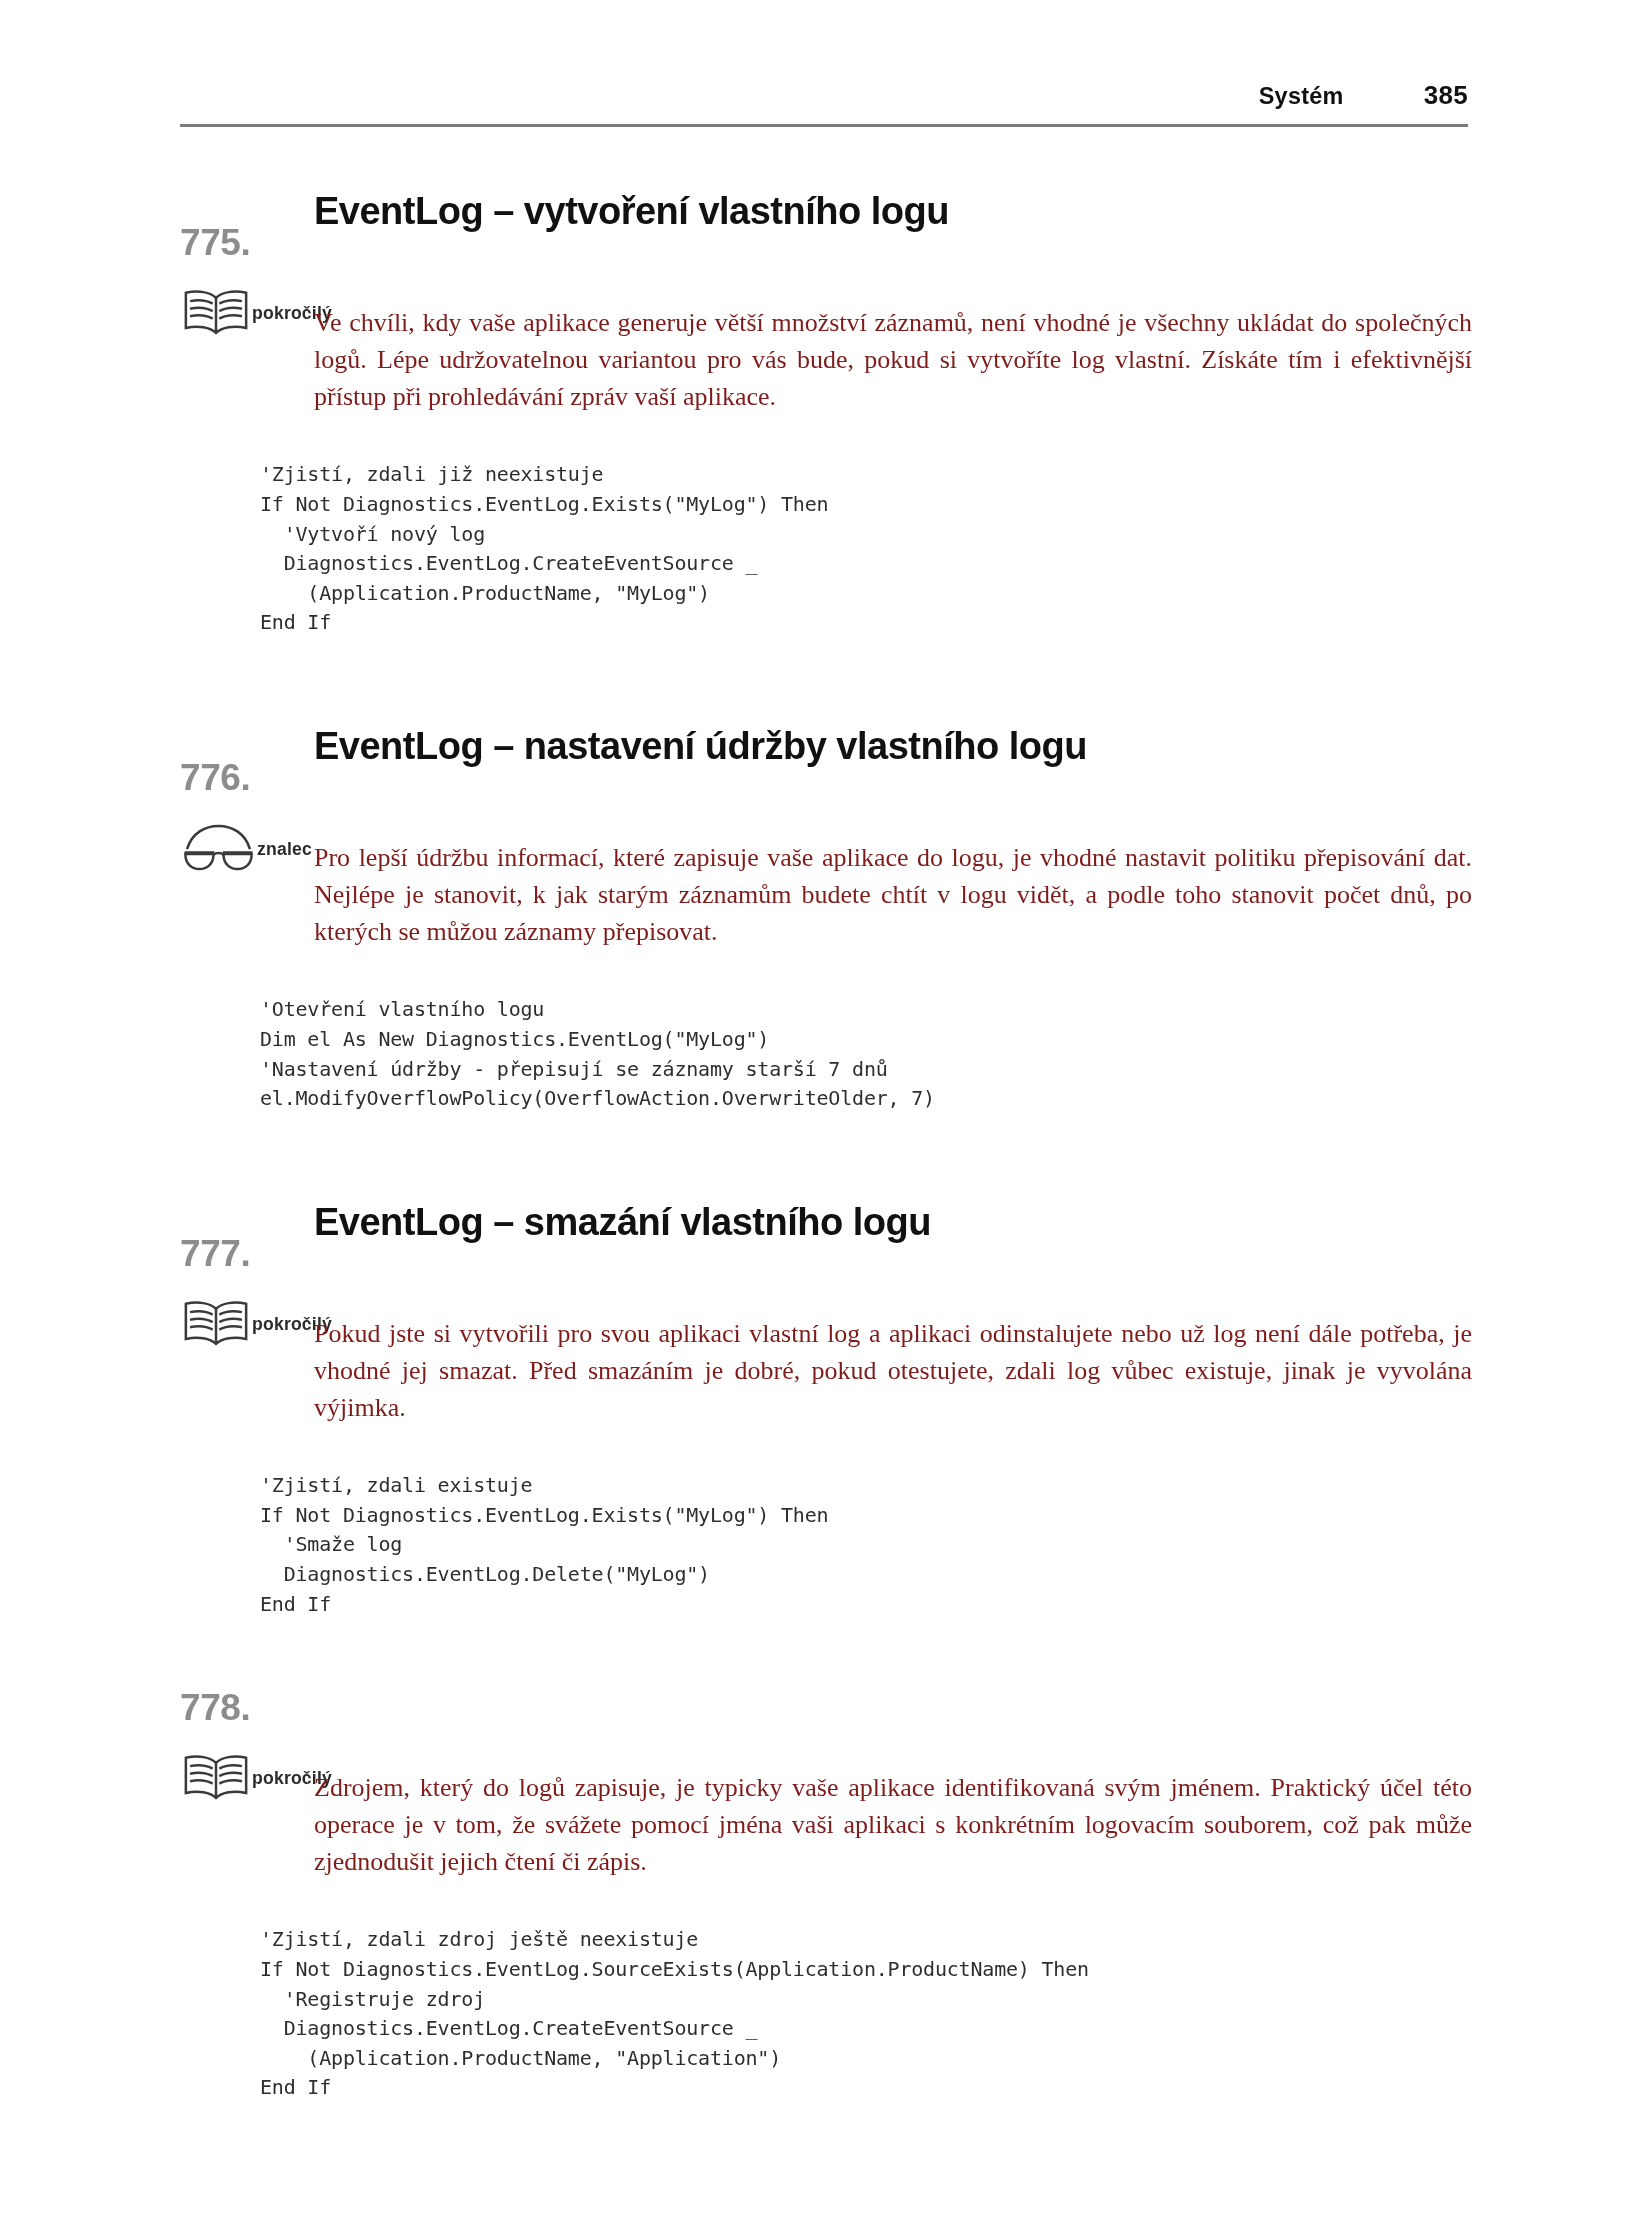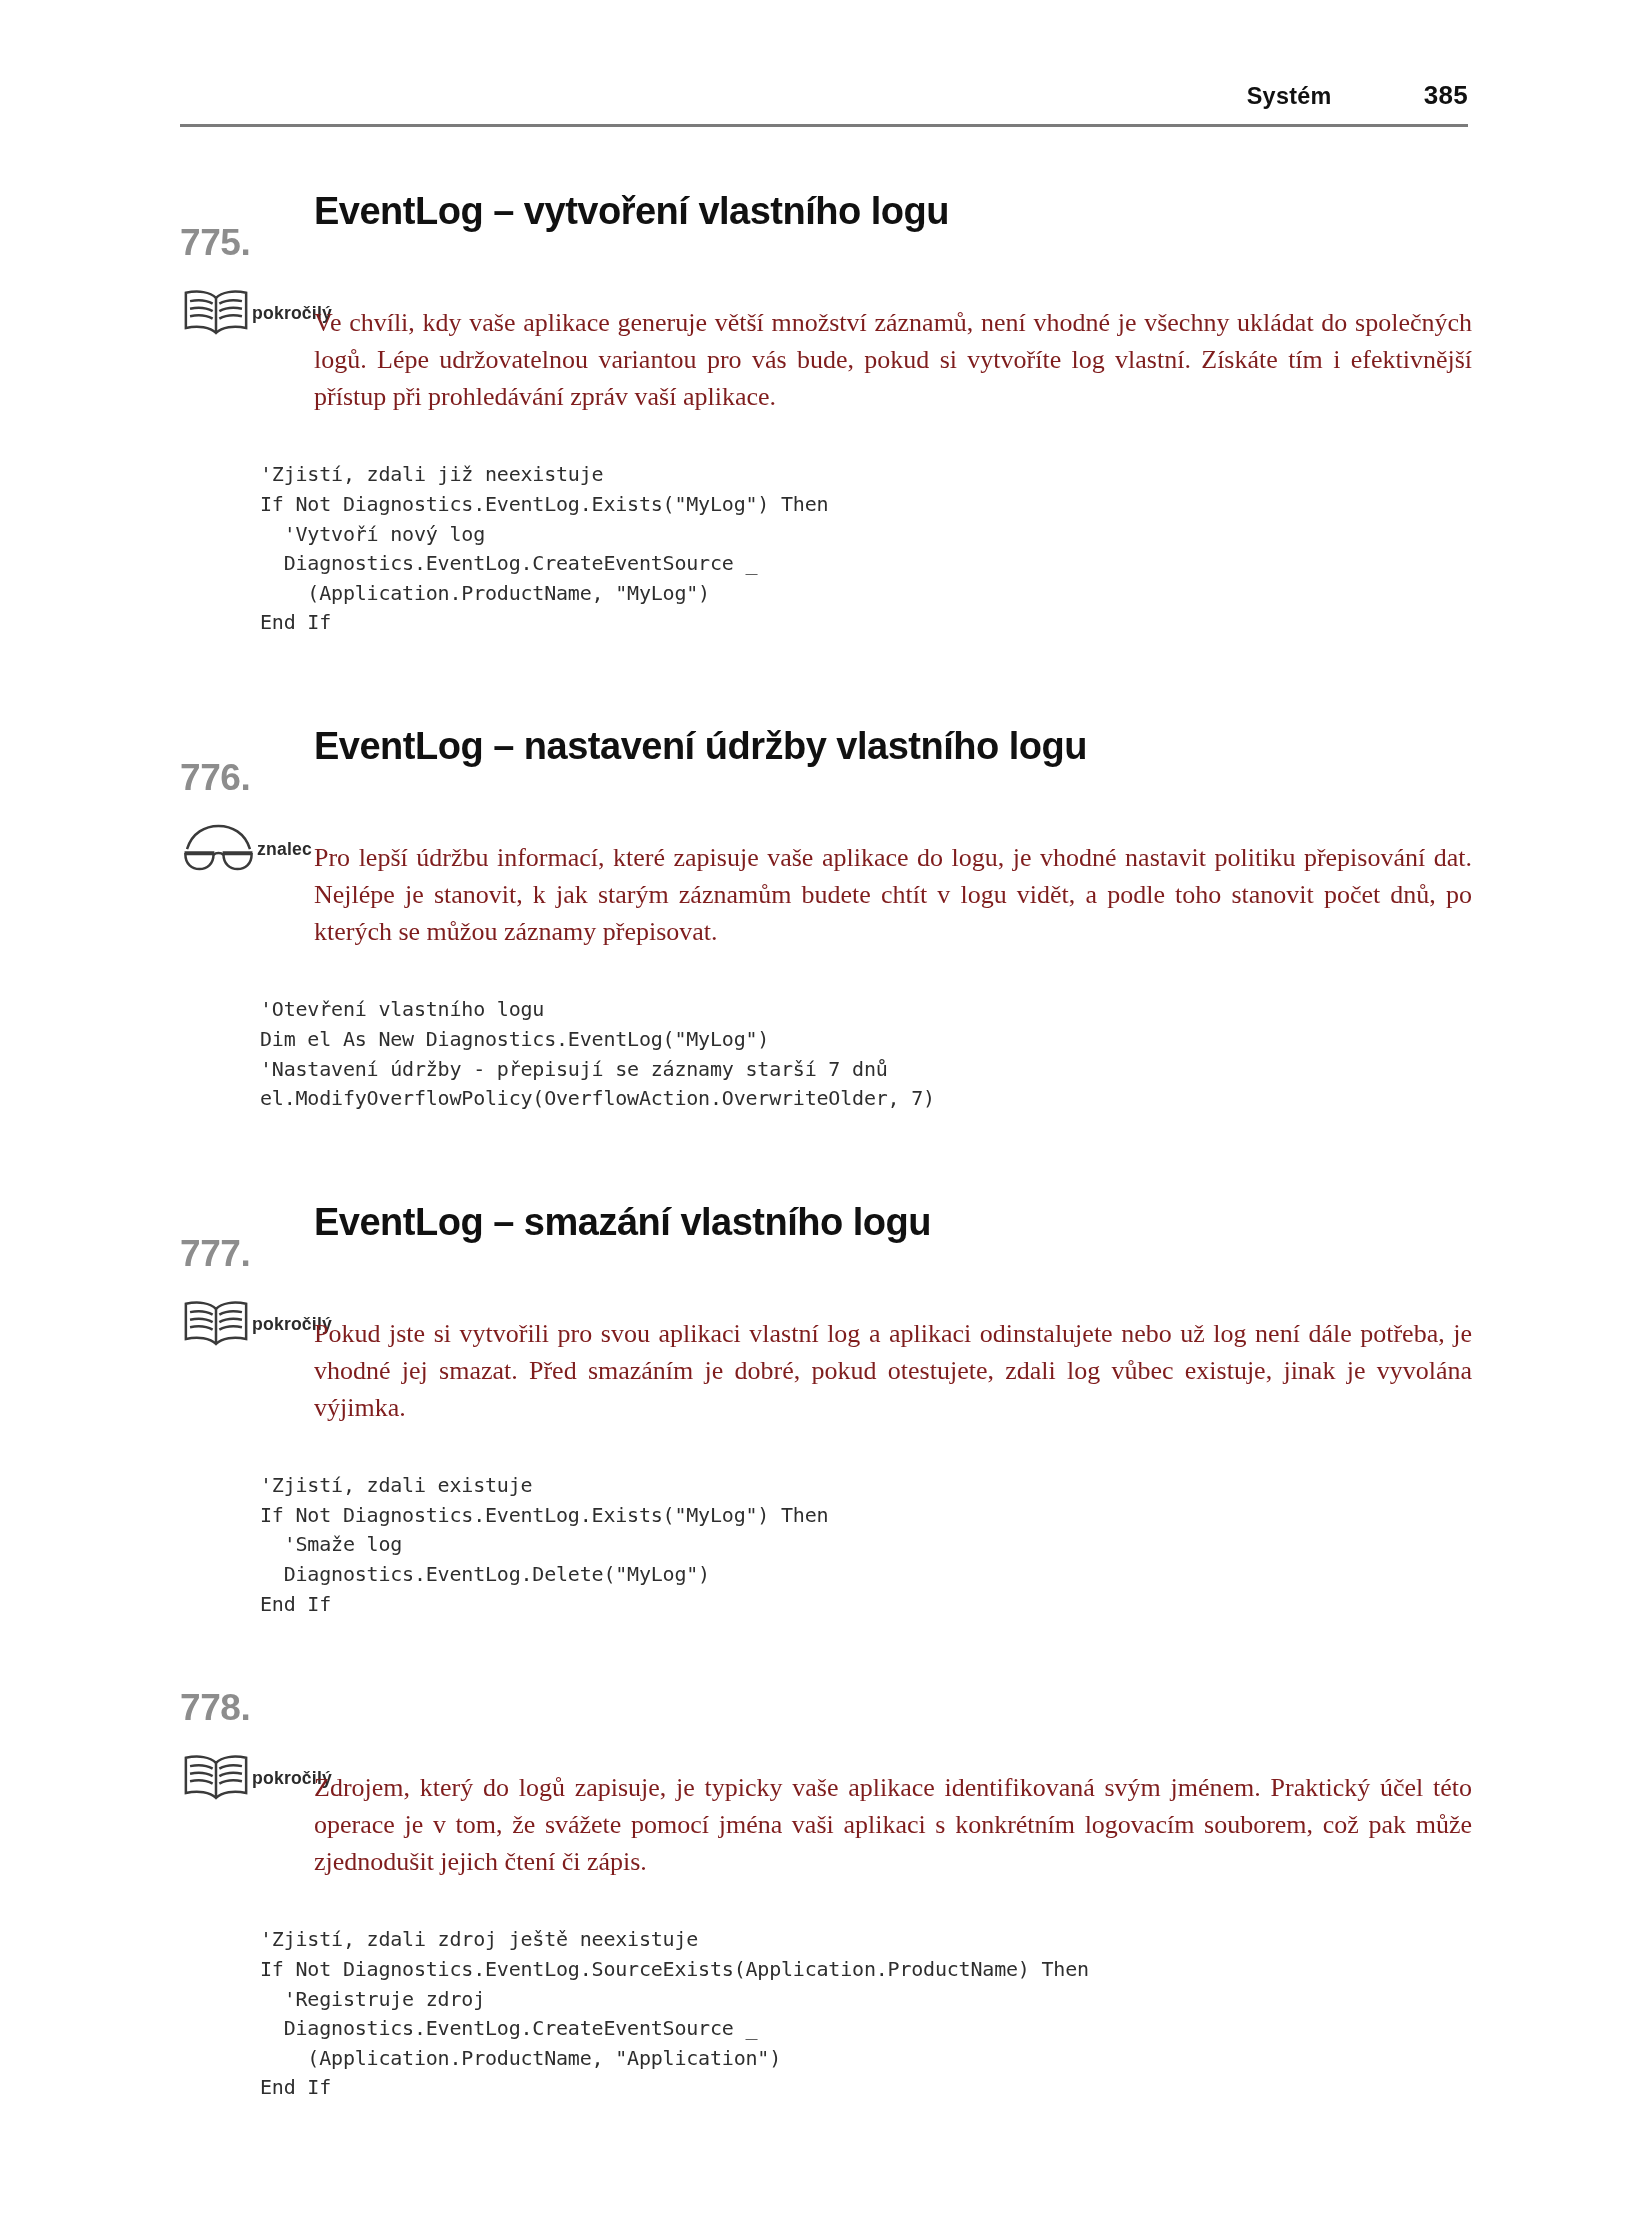--- a/index.html
+++ b/index.html
@@ -30,21 +30,20 @@
     left: 180px;
     right: 180px;
     display: flex;
     justify-content: flex-end;
     align-items: baseline;
     font-family: "Liberation Sans", sans-serif;
     font-weight: bold;
     font-size: 23.4px;
     letter-spacing: 0.3px;
     color: #111;
-    gap: 12px;
   }
   .header .chapter {
     margin-right: 80px;
   }
   .header .pageno {
     font-size: 26px;
   }
   .header-rule {
     position: absolute;
     top: 124px;

